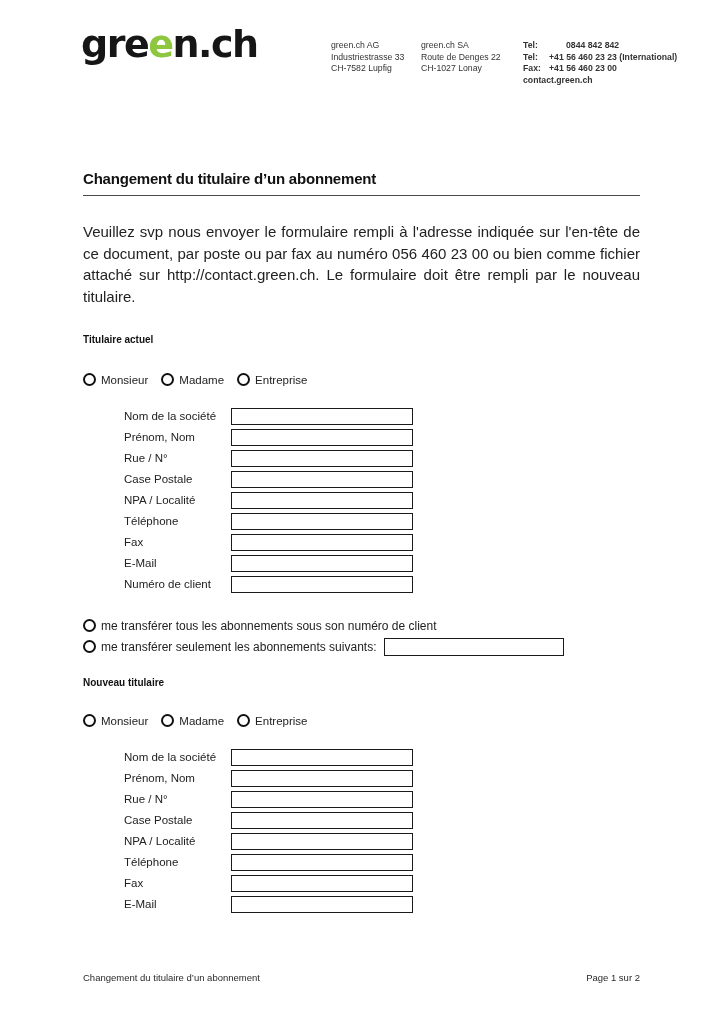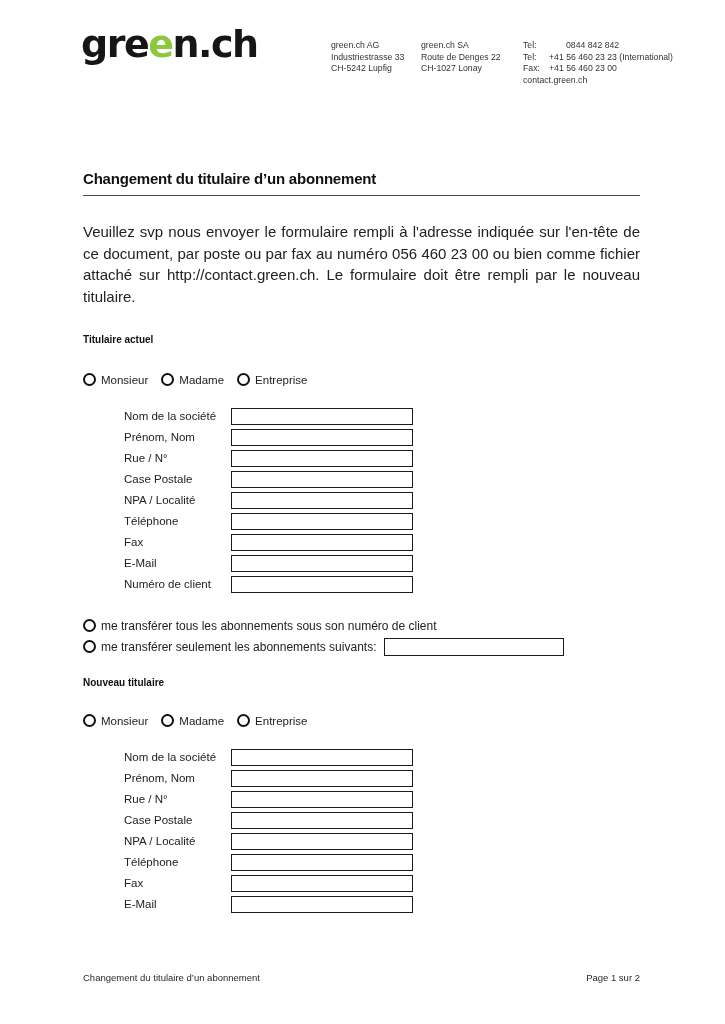--- a/index.html
+++ b/index.html
@@ -24,21 +24,21 @@
   .logo .accent { color:#8dc63f; }
 
   .hdr-col {
     position:absolute; top:40px;
     font-size:8.7px; line-height:11.5px; color:#333;
     white-space:nowrap;
   }
   .hdr-office1 { left:331px; }
   .hdr-office2 { left:421px; }
   .hdr-contact { left:523px; }
-  .contact-row { display:flex; }
+  .contact-row { display:flex;font-weight:bold; }
   .contact-row .lbl { width:26px; }
   .contact-row.first .val { padding-left:17px; }
 
   
   .main { position:absolute; left:83px; top:170px; width:557px; }
 
   .doc-title {
     font-size:15px; font-weight:bold; letter-spacing:-0.2px;
     color:#111;
     padding-bottom:8px;
@@ -99,21 +99,21 @@
 
 <div class="page">
 
   <div class="logo">
     <span>gre</span><span class="accent">e</span><span>n.ch</span>
   </div>
 
   <div class="hdr-col hdr-office1">
     <div>green.ch AG</div>
     <div>Industriestrasse 33</div>
-    <div>CH-5242 Lupfig</div>
+    <div>CH-7582 Lupfig</div>
   </div>
 
   <div class="hdr-col hdr-office2">
     <div>green.ch SA</div>
     <div>Route de Denges 22</div>
     <div>CH-1027 Lonay</div>
   </div>
 
   <div class="hdr-col hdr-contact">
     <div class="contact-row first">

